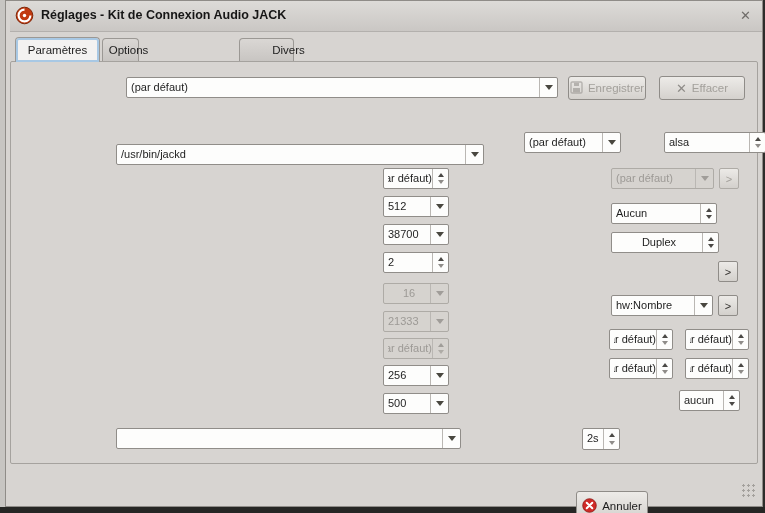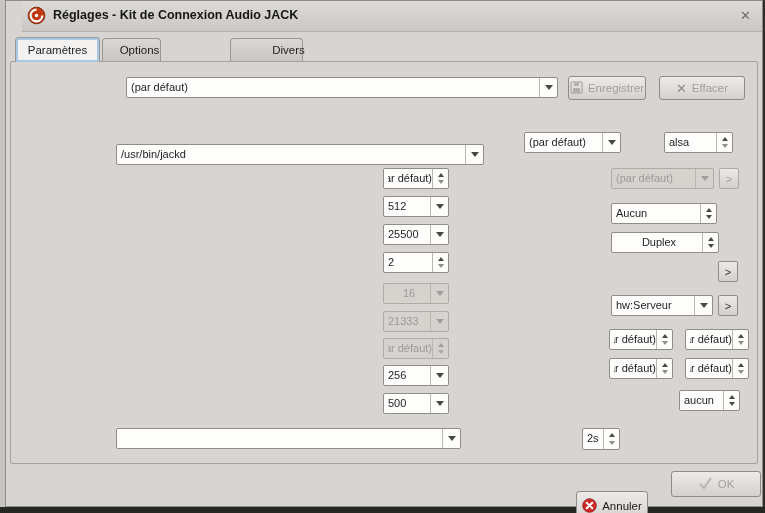--- a/index.html
+++ b/index.html
@@ -9,21 +9,21 @@
     font-family:"Liberation Sans","DejaVu Sans",sans-serif;
     font-size:11.5px;color:#1e1e1e;
     -webkit-font-smoothing:antialiased;
   }
   .behind-strip{position:absolute;left:0;top:0;width:5px;height:507px;background:#c7c5c2;border-right:1px solid #7d7a77;}
   .window{
     position:absolute;left:5px;top:0;width:758px;height:507px;
     background:#d7d4d1;border:1px solid #8f8c88;box-sizing:border-box;
   }
   .titlebar{
-    position:absolute;left:16px;top:0;right:0;height:30px;
+    position:absolute;left:4px;top:0;right:0;height:30px;
     background:linear-gradient(#dddbd8,#cac7c4);
     border-bottom:1px solid #b3b0ad;
     text-align:right;
   }
   .titlebar .app-ic{position:absolute;left:5px;top:5px;}
   .titlebar .ttl{position:absolute;left:31px;top:7px;font-weight:bold;font-size:12.5px;color:#161616;}
   .titlebar .close{position:absolute;right:11px;top:7px;color:#6f6c69;font-size:13px;font-weight:bold;cursor:default;}
   
   .tab{
     position:absolute;top:37px;height:23px;box-sizing:border-box;
@@ -125,24 +125,24 @@
         <circle cx="9.5" cy="9.5" r="1.7" fill="#ffffff"></circle>
       </svg>
     </span>
     <span class="ttl">Réglages - Kit de Connexion Audio JACK</span>
     <span class="close">✕</span>
   </div>
 
   <div class="tab active" style="left:9px;width:85px;">
       <span>Paramètres</span>
     </div>
-  <div class="tab" style="left:96px;width:59px;padding-left:16px;">
+  <div class="tab" style="left:96px;width:37px;padding-left:16px;">
       <span>Options</span>
     </div>
-  <div class="tab" style="left:224px;width:73px;padding-left:44px;">
+  <div class="tab" style="left:233px;width:55px;padding-left:44px;">
       <span>Divers</span>
     </div>
 
   <div class="pane"></div>
 
   <span class="lbl" style="left:25px;top:81px;">Nom du préréglage :</span>
   <div class="combo" style="left:120px;top:76px;width:432px;">
     <span class="val">(par défaut)</span>
     <span class="arrow">
         <span class="tri-down"></span>
@@ -173,21 +173,21 @@
       </span>
   </div>
   <span class="lbl" style="left:489px;top:136px;">Nom :</span>
   <div class="combo" style="left:518px;top:131px;width:97px;">
     <span class="val">(par défaut)</span>
     <span class="arrow">
         <span class="tri-down"></span>
       </span>
   </div>
   <span class="lbl" style="left:622px;top:136px;">Pilote :</span>
-  <div class="spin" style="left:658px;top:131px;width:69px;">
+  <div class="spin" style="left:658px;top:131px;width:102px;">
     <span class="val">alsa</span>
     <span class="btns">
         <span class="tri-up-s"></span>
         <span class="tri-dn-s"></span>
       </span>
   </div>
 
   <div class="cbrow" style="top:164px;">
     <span class="cb checked"></span>
     <span>Temps réel</span>
@@ -243,21 +243,21 @@
   <span class="rlabel" style="left:220px;top:199px;width:152px;">Échantillons/Période :</span>
   <div class="combo" style="left:377px;top:195px;width:66px;">
     <span class="val">512</span>
     <span class="arrow">
         <span class="tri-down"></span>
       </span>
   </div>
 
   <span class="rlabel" style="left:205px;top:227px;width:167px;">Fréquence d'échantillonnage (Hz) :</span>
   <div class="combo" style="left:377px;top:223px;width:66px;">
-    <span class="val">25500</span>
+    <span class="val">38700</span>
     <span class="arrow">
         <span class="tri-down"></span>
       </span>
   </div>
 
   <span class="rlabel" style="left:220px;top:255px;width:152px;">Périodes/Tampon :</span>
   <div class="spin" style="left:377px;top:251px;width:66px;">
     <span class="val">2</span>
     <span class="btns">
         <span class="tri-up-s"></span>
@@ -333,21 +333,21 @@
         <span class="tri-up-s"></span>
         <span class="tri-dn-s" style="border-top-color:#4a4845;"></span>
       </span>
   </div>
 
   <span class="rlabel" style="left:450px;top:264px;width:150px;">Périphérique d'entrée :</span>
   <div class="morebtn" style="left:712px;top:260px;">&gt;</div>
 
   <span class="rlabel" style="left:450px;top:298px;width:150px;">Périphérique de sortie :</span>
   <div class="combo" style="left:605px;top:294px;width:102px;">
-    <span class="val">hw:Serveur</span>
+    <span class="val">hw:Nombre</span>
     <span class="arrow">
         <span class="tri-down"></span>
       </span>
   </div>
   <div class="morebtn" style="left:712px;top:294px;">&gt;</div>
 
   <span class="rlabel" style="left:450px;top:332px;width:150px;">Canaux E/S :</span>
   <div class="spin" style="left:603px;top:328px;width:64px;">
     <span class="val clip">
         <span>(par défaut)</span>
@@ -416,25 +416,17 @@
 
   <div class="btn" style="left:570px;top:490px;width:72px;height:30px;">
     <span>
       <svg width="15" height="15" viewBox="0 0 15 15">
         <circle cx="7.5" cy="7.5" r="6.8" fill="#cf2a27" stroke="#8e1b18" stroke-width="0.8"></circle>
         <path d="M4.7 4.7 L10.3 10.3 M10.3 4.7 L4.7 10.3" stroke="#ffffff" stroke-width="2" stroke-linecap="round"></path>
       </svg>
     </span>
     <span>Annuler</span>
   </div>
-  <div class="btn disabled" style="left:665px;top:470px;width:90px;height:26px;">
-    <span>
-      <svg width="15" height="13" viewBox="0 0 15 13">
-        <path d="M2.5 7.5 L6 11 L12.5 1.5" fill="none" stroke="#9e9b97" stroke-width="2.2" stroke-linecap="round" stroke-linejoin="round"></path>
-      </svg>
-    </span>
-    <span>OK</span>
-  </div>
 
   <div class="grip"></div>
 </div>
 
 <div class="bottom-strip"></div>
 
 </body></html>

